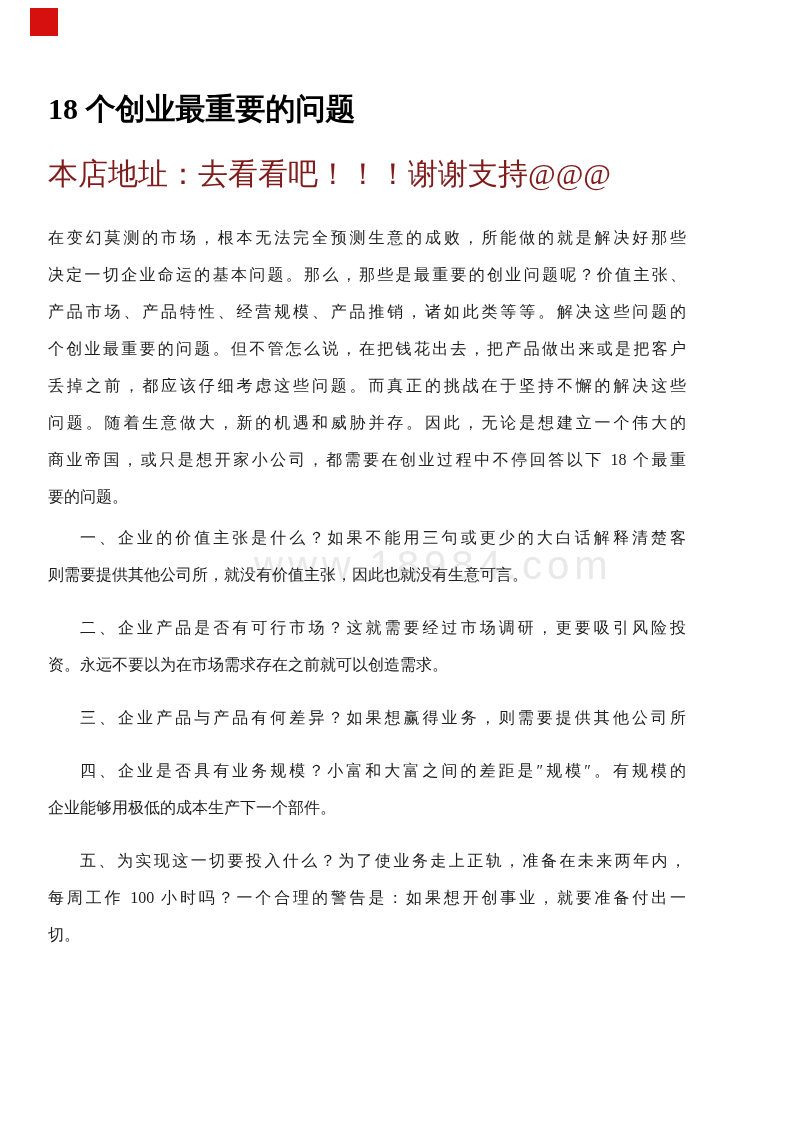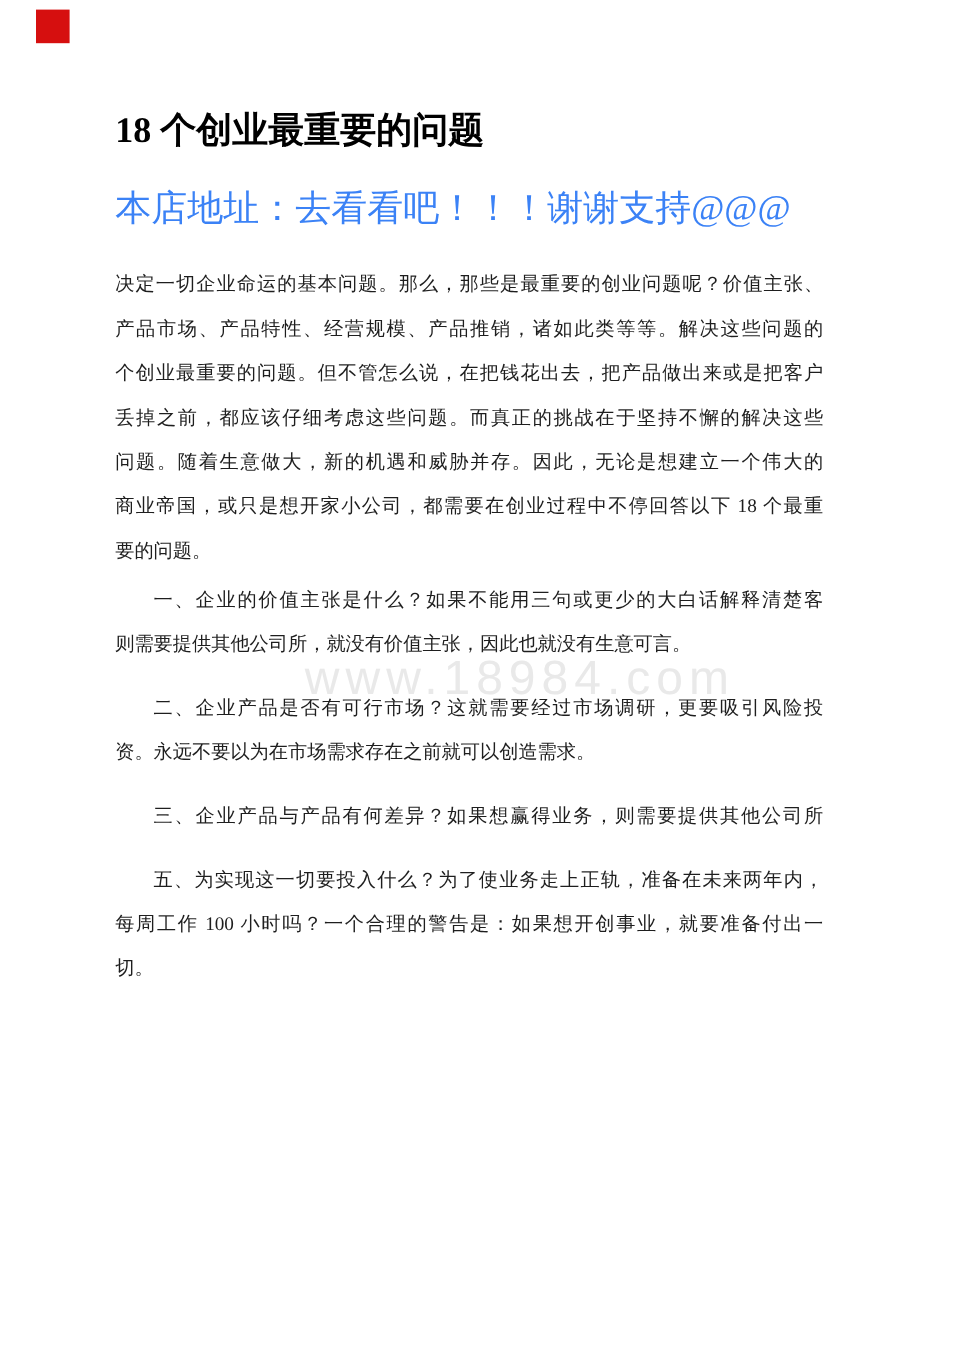--- a/index.html
+++ b/index.html
@@ -20,32 +20,32 @@
     position:absolute;left:254px;top:544px;
     font-size:40px;line-height:42px;
     letter-spacing:5px;
     font-family:"Liberation Sans","DejaVu Sans",sans-serif;
     z-index:0;
     white-space:nowrap;
     user-select:none;
   }
   .content{
     position:relative;z-index:1;
-    padding:0 114px 0 96px;
+    padding:0 114px 0 48px;
   }
   .doc-title{
     margin:0;padding-top:89px;
     font-size:30px;line-height:40px;
     font-weight:bold;color:#000000;
     white-space:nowrap;
   }
   .doc-subtitle{
     margin:22px 0 0 0;
     font-size:30px;line-height:46px;
-    font-weight:normal;color:#3b82f6;
+    font-weight:normal;color:#7f1d1d;
     white-space:nowrap;
   }
   .doc-body{
     margin-top:22px;
     font-size:16px;
   }
   .para{margin:0;}
   .para + .para{margin-top:4px;}
   .para.item + .para.item{margin-top:16px;}
   .line{
@@ -66,39 +66,44 @@
 <body>
 
 <div class="page" style="background: rgb(255, 255, 255); color: rgb(30, 30, 30);">
   <div class="red-square" style="background: rgb(214, 15, 15);"></div>
   <div class="watermark" style="color: rgb(233, 233, 233);">www.18984.com</div>
   <div class="content">
     <h1 class="doc-title">18 个创业最重要的问题</h1>
     <h2 class="doc-subtitle">本店地址：去看看吧！！！谢谢支持@@@</h2>
     <div class="doc-body">
         <div class="para">
+          <div class="line">在变幻莫测的市场，根本无法完全预测生意的成败，所能做的就是解决好那些</div>
           <div class="line">决定一切企业命运的基本问题。那么，那些是最重要的创业问题呢？价值主张、</div>
           <div class="line">产品市场、产品特性、经营规模、产品推销，诸如此类等等。解决这些问题的</div>
           <div class="line">个创业最重要的问题。但不管怎么说，在把钱花出去，把产品做出来或是把客户</div>
           <div class="line">丢掉之前，都应该仔细考虑这些问题。而真正的挑战在于坚持不懈的解决这些</div>
           <div class="line">问题。随着生意做大，新的机遇和威胁并存。因此，无论是想建立一个伟大的</div>
           <div class="line">商业帝国，或只是想开家小公司，都需要在创业过程中不停回答以下 18 个最重</div>
           <div class="line last">要的问题。</div>
         </div>
         <div class="para item">
           <div class="line indent">一、企业的价值主张是什么？如果不能用三句或更少的大白话解释清楚客</div>
           <div class="line last">则需要提供其他公司所，就没有价值主张，因此也就没有生意可言。</div>
         </div>
         <div class="para item">
           <div class="line indent">二、企业产品是否有可行市场？这就需要经过市场调研，更要吸引风险投</div>
           <div class="line last">资。永远不要以为在市场需求存在之前就可以创造需求。</div>
         </div>
         <div class="para item">
           <div class="line indent">三、企业产品与产品有何差异？如果想赢得业务，则需要提供其他公司所</div>
         </div>
         <div class="para item">
+          <div class="line indent">四、企业是否具有业务规模？小富和大富之间的差距是″规模″。有规模的</div>
+          <div class="line last">企业能够用极低的成本生产下一个部件。</div>
+        </div>
+        <div class="para item">
           <div class="line indent">五、为实现这一切要投入什么？为了使业务走上正轨，准备在未来两年内，</div>
           <div class="line">每周工作 100 小时吗？一个合理的警告是：如果想开创事业，就要准备付出一</div>
           <div class="line last">切。</div>
         </div>
       </div>
   </div>
 </div>
 
 </body></html>

